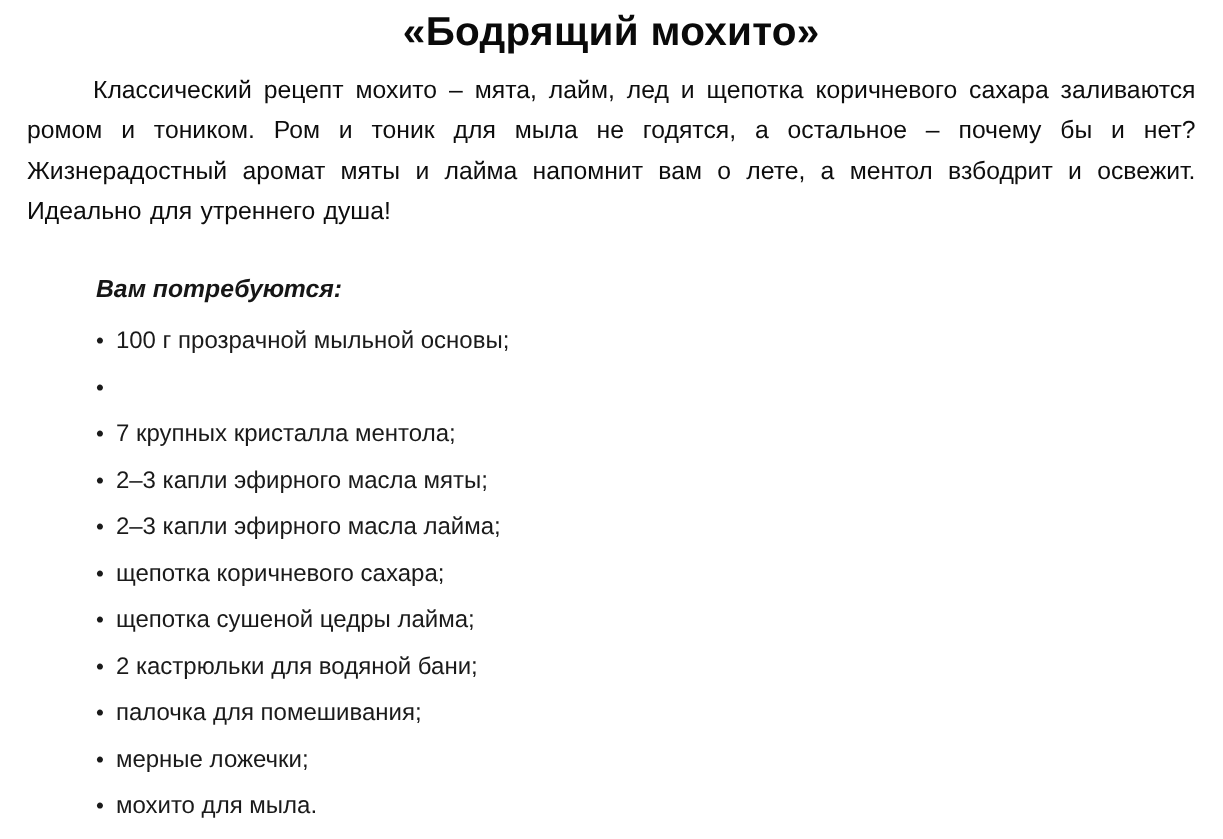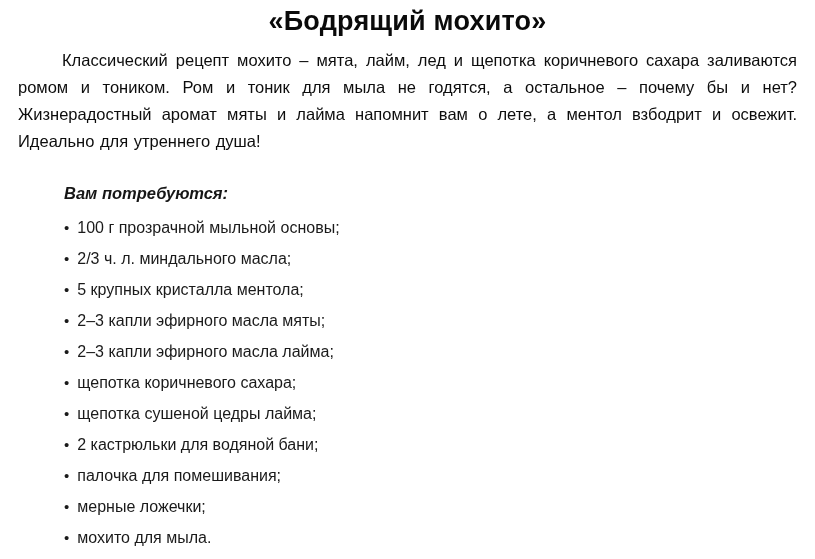--- a/index.html
+++ b/index.html
@@ -72,25 +72,24 @@
 
   <p class="req-heading">Вам потребуются:</p>
 
   <ul class="req-list">
     <li>
       <span class="bullet">•</span>
       <span>100 г прозрачной мыльной основы;</span>
     </li>
     <li>
       <span class="bullet">•</span>
-      <span>2/3 ч. л. миндального масла;</span>
     </li>
     <li>
       <span class="bullet">•</span>
-      <span>5 крупных кристалла ментола;</span>
+      <span>7 крупных кристалла ментола;</span>
     </li>
     <li>
       <span class="bullet">•</span>
       <span>2–3 капли эфирного масла мяты;</span>
     </li>
     <li>
       <span class="bullet">•</span>
       <span>2–3 капли эфирного масла лайма;</span>
     </li>
     <li>

